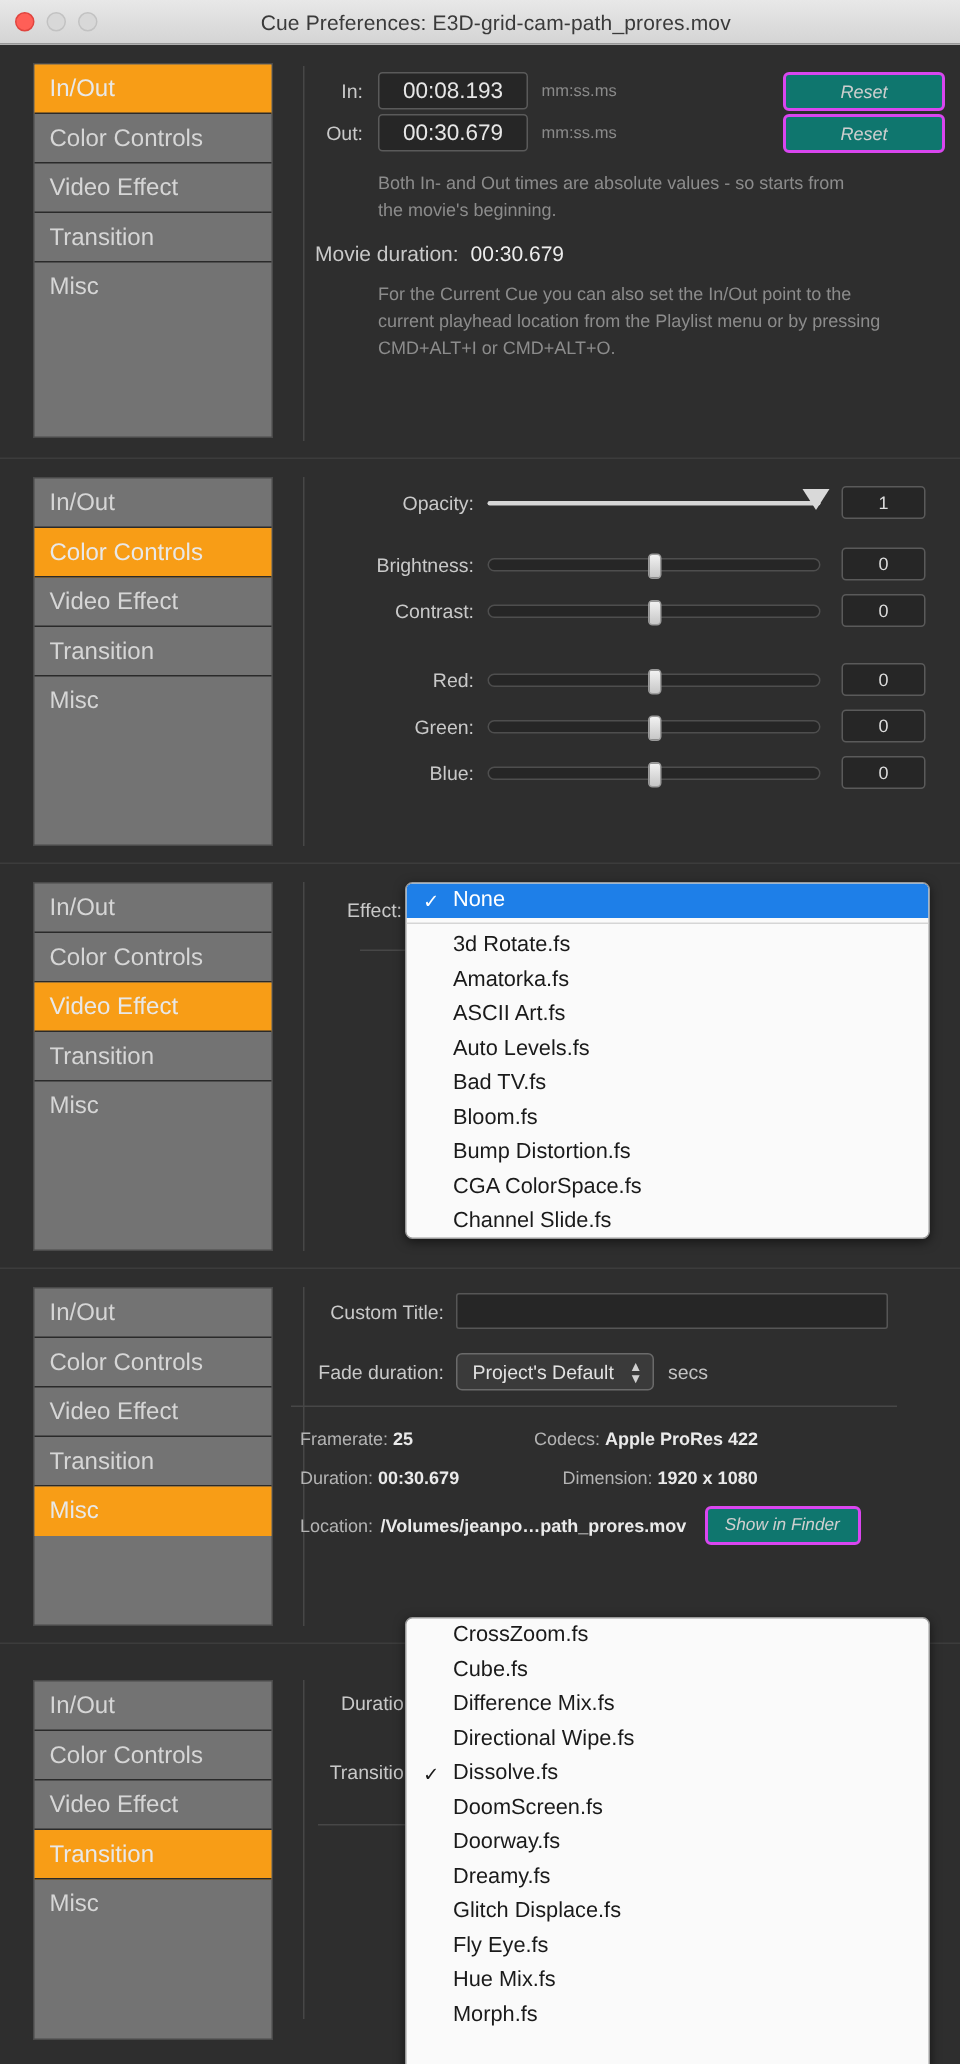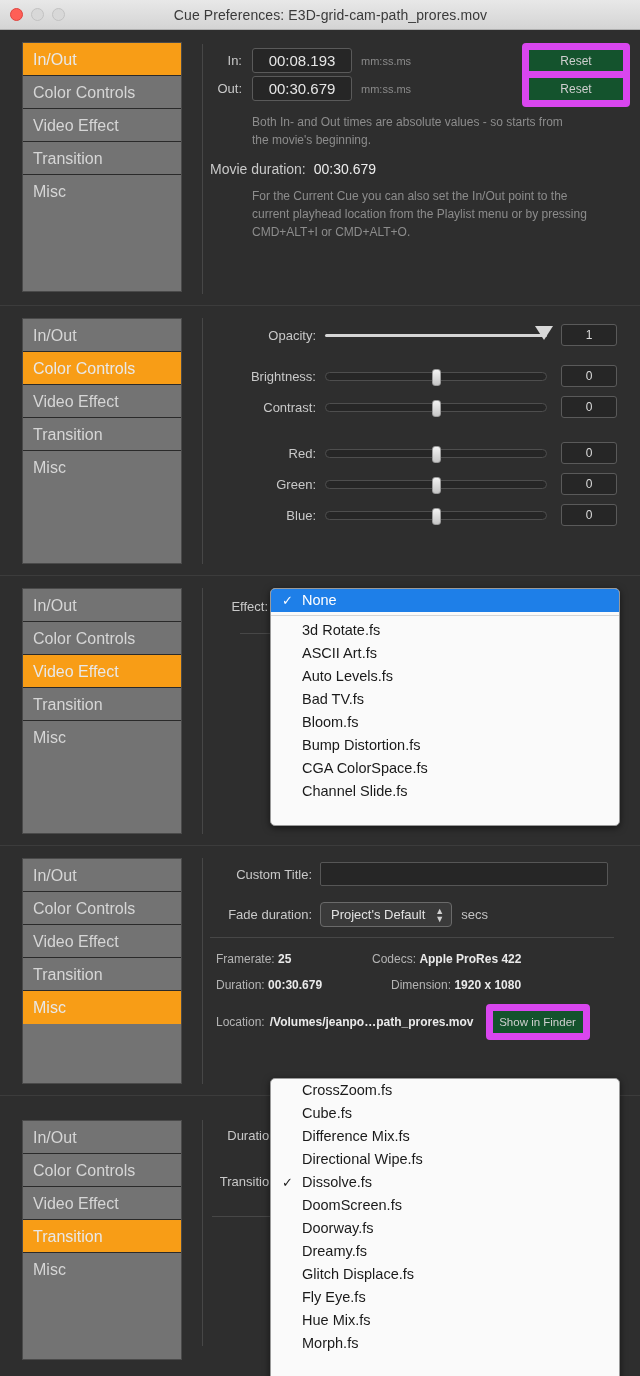--- a/index.html
+++ b/index.html
@@ -93,27 +93,28 @@
     border: 1px solid #5a5a5a;
     border-radius: 3px;
     color: #e6e6e6;
     font-size: 15px;
     padding: 3px 8px;
     text-align: center;
   }
   .unit { font-size: 11px; color: #8a8a8a; margin-left: 9px; }
 
   .btn {
-    background: #14532d;
-    border: 7px solid #d946ef;
+    background: #0f766e;
+    border: 2px solid #d946ef;
     border-radius: 4px;
     color: #cfcfcf;
     font-size: 12px;
     padding: 4px 0;
     text-align: center;
+    font-style: italic;
   }
 
   
   .slider-row { display: flex; align-items: center; margin-bottom: 9px; }
   .slider-lbl { width: 96px; text-align: right; font-size: 13px; color: #c9c9c9; margin-right: 9px; }
   .track {
     position: relative;
     width: 222px; height: 9px;
     background: #262626;
     border: 1px solid #4e4e4e;
@@ -314,41 +315,42 @@
       </div>
     </div>
 
     <div class="popup" style="left:270px;top:12px;width:350px;height:238px">
       <div class="popup-item sel">
         <span class="check">✓</span>
         <span>None</span>
       </div>
       <div class="popup-sep"></div>
       <div class="popup-item"><span>3d Rotate.fs</span></div>
+      <div class="popup-item"><span>Amatorka.fs</span></div>
       <div class="popup-item"><span>ASCII Art.fs</span></div>
       <div class="popup-item"><span>Auto Levels.fs</span></div>
       <div class="popup-item"><span>Bad TV.fs</span></div>
       <div class="popup-item"><span>Bloom.fs</span></div>
       <div class="popup-item"><span>Bump Distortion.fs</span></div>
       <div class="popup-item"><span>CGA ColorSpace.fs</span></div>
       <div class="popup-item"><span>Channel Slide.fs</span></div>
     </div>
   </div>
 
   <div class="section" style="height:250px">
     <div class="sec-inner">
       <div class="sidebar" style="height:226px">
         <div class="sb-item">In/Out</div>
         <div class="sb-item">Color Controls</div>
         <div class="sb-item">Video Effect</div>
         <div class="sb-item">Transition</div>
         <div class="sb-item active" style="border-bottom:none">Misc</div>
       </div>
       <div class="vdiv" style="top:12px;height:226px"></div>
-      <div class="content" style="padding-left:34px;padding-top:16px">
+      <div class="content" style="padding-left:18px;padding-top:16px">
         <div class="row" style="margin-bottom:16px">
           <div class="lbl" style="width:96px">Custom Title:</div>
           <input class="textinput" style="width: 288px; margin-left: 8px; color: rgb(224, 224, 224); padding: 0px 6px; font-size: 13px; font-family: &quot;Liberation Sans&quot;, sans-serif;" placeholder="">
         </div>
         <div class="row" style="margin-bottom:10px">
           <div class="lbl" style="width:96px">Fade duration:</div>
           <div class="combo" style="margin-left:8px">
             <span>Project's Default</span>
             <span class="arrows">▲<br>▼</span>
           </div>

